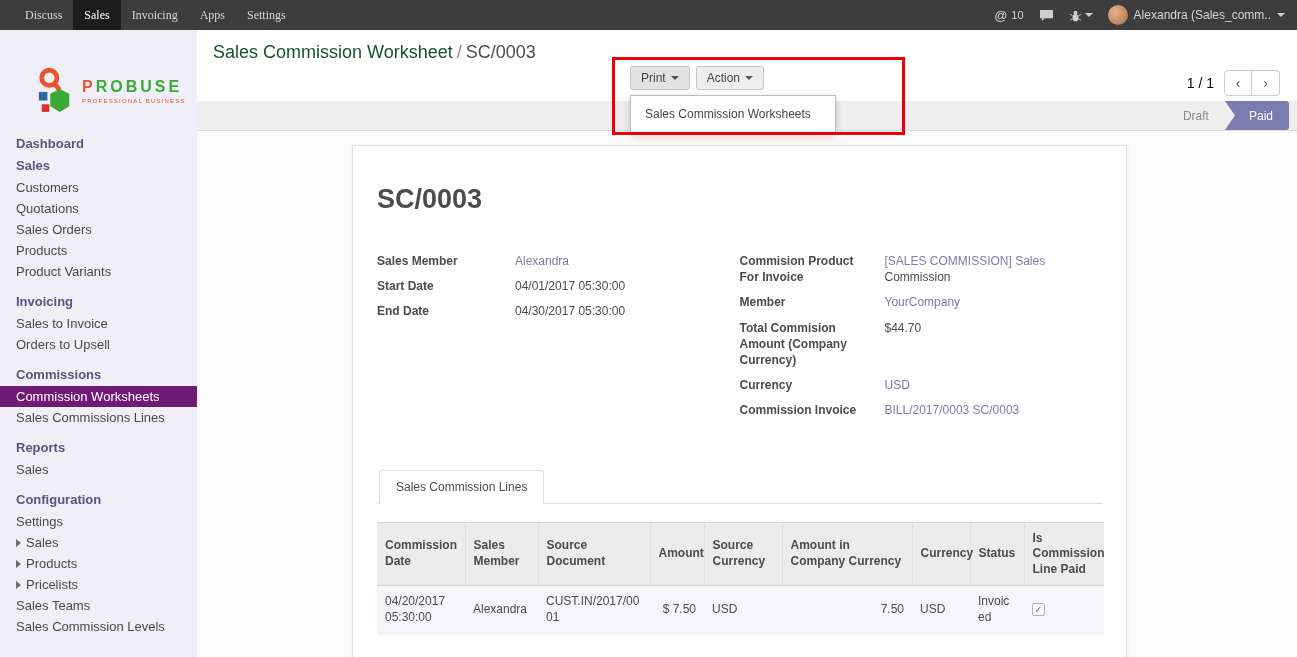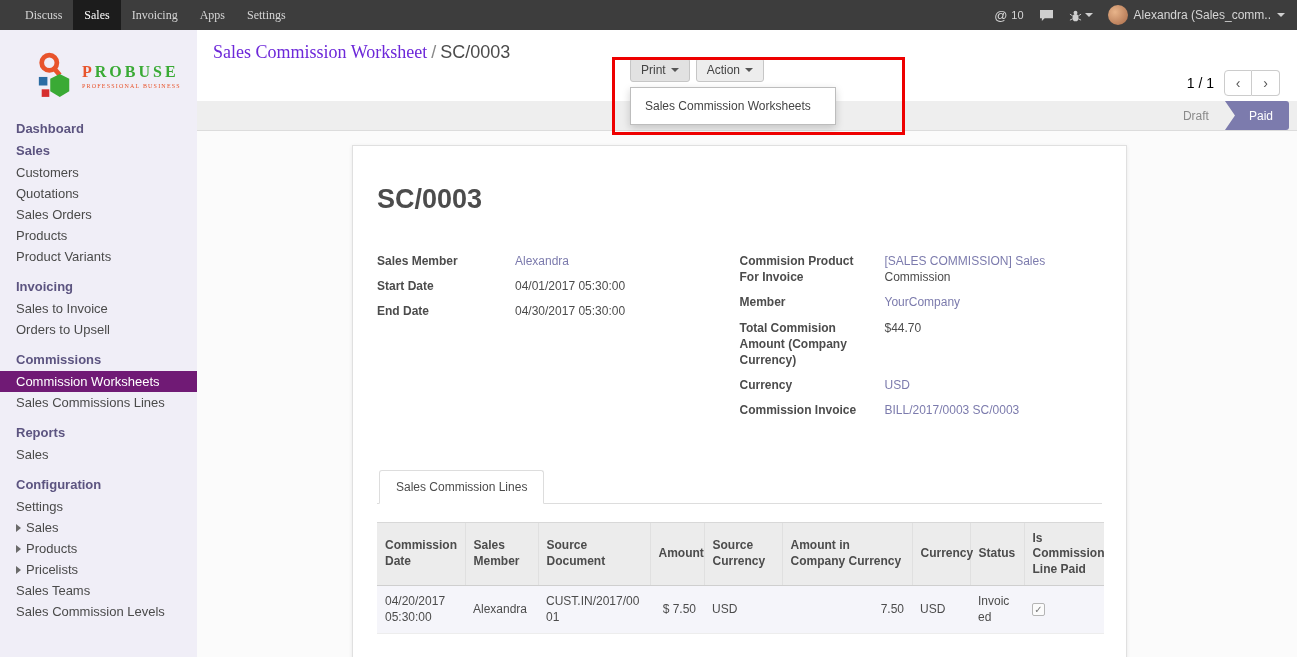--- a/index.html
+++ b/index.html
@@ -19,43 +19,43 @@
   .user-menu { display:flex; align-items:center; gap:6px; cursor:pointer; }
   .avatar { width:20px; height:20px; border-radius:50%; background:radial-gradient(circle at 35% 35%, #e8b48a, #a86a48); display:inline-block; }
   .caret-down { display:inline-block; width:0; height:0; border-left:4px solid transparent; border-right:4px solid transparent; border-top:4px solid #cfcfcf; }
 
   
   .content { display:flex; flex:1; overflow:hidden; }
   .sidebar { width:197px; flex-shrink:0; background:#f0eef7; overflow:hidden; font-size:13px; }
   .main { flex:1; position:relative; background:#fff; overflow:hidden; }
 
   
-  .logo { padding:20px 0 16px 36px; display:flex; align-items:center; gap:8px; cursor:pointer;font-family:Liberation Serif, serif; }
+  .logo { padding:35px 0 16px 36px; display:flex; align-items:center; gap:8px; cursor:pointer; }
   .logo-title { color:#3aaa35; font-weight:bold; font-size:16px; letter-spacing:3px; }
   .logo-title::first-letter { color:#e8542c; }
   .logo-sub { color:#e8542c; font-size:6px; letter-spacing:1.2px; margin-top:2px; }
   .side-title { font-weight:bold; color:#5c5480; padding:3px 16px; line-height:16px; cursor:pointer; }
   .side-title.spaced { margin-top:9px; }
   .side-item { color:#4a4a4a; padding:3px 16px; line-height:15px; cursor:pointer; }
   .side-item.active { background:#701a75; color:#fff; }
   .tri-right { display:inline-block; width:0; height:0; border-top:4px solid transparent; border-bottom:4px solid transparent; border-left:5px solid #6a6a6a; margin-right:5px; }
 
   
   .control-panel { height:71px; background:#fff; position:relative; }
   .breadcrumb { position:absolute; left:16px; top:12px; font-size:18px; color:#4c4c4c; white-space:nowrap; }
-  .breadcrumb .bc-link { color:#6d28d9; cursor:pointer; text-decoration:none;font-family:Liberation Serif, serif; }
+  .breadcrumb .bc-link { color:#14532d; cursor:pointer; text-decoration:none; }
   .bc-sep { color:#888; padding:0 4px; }
   .pager { position:absolute; right:17px; top:40px; display:flex; align-items:center; gap:10px; }
   .pager-text { font-size:14px; color:#000000; }
   .pager-btns { display:flex; }
   .pager-btn { width:28px; height:26px; background:#fff; border:1px solid #ccc; color:#555; font-size:14px; cursor:pointer; font-family:inherit; line-height:1; }
   .pager-btn.prev { border-radius:4px 0 0 4px; }
   .pager-btn.next { border-radius:0 4px 4px 0; border-left:none; }
 
-  .btn-area { position:absolute; left:433px; top:28px; z-index:4; }
+  .btn-area { position:absolute; left:433px; top:36px; z-index:4; }
   .btn-row { display:flex; gap:6px; }
   .btn { background:#ededed; border:1px solid #c6c6c6; border-radius:3px; padding:4px 10px; font-size:12px; color:#444; cursor:pointer; font-family:inherit; display:inline-flex; align-items:center; gap:5px; }
   .btn.open { background:#e2e2e2; }
   .btn .caret { display:inline-block; width:0; height:0; border-left:4px solid transparent; border-right:4px solid transparent; border-top:4px solid #555; }
   .dropdown { position:absolute; left:0; top:29px; background:#fff; border:1px solid #bdbdbd; box-shadow:0 3px 8px rgba(0,0,0,.18); padding:5px 0; min-width:206px; }
   .dropdown-item { padding:6px 14px; font-size:12px; color:#444; white-space:nowrap; cursor:pointer; }
 
   .red-box { position:absolute; left:415px; top:27px; width:293px; height:78px; border:3px solid #ee0000; z-index:10; pointer-events:none; }
 
   

